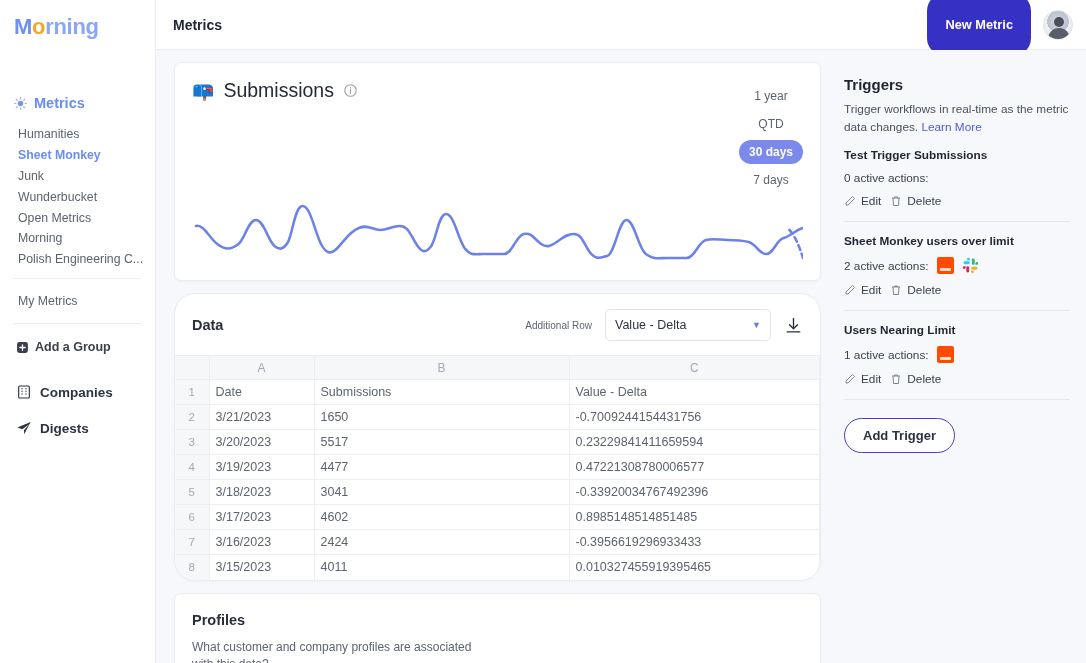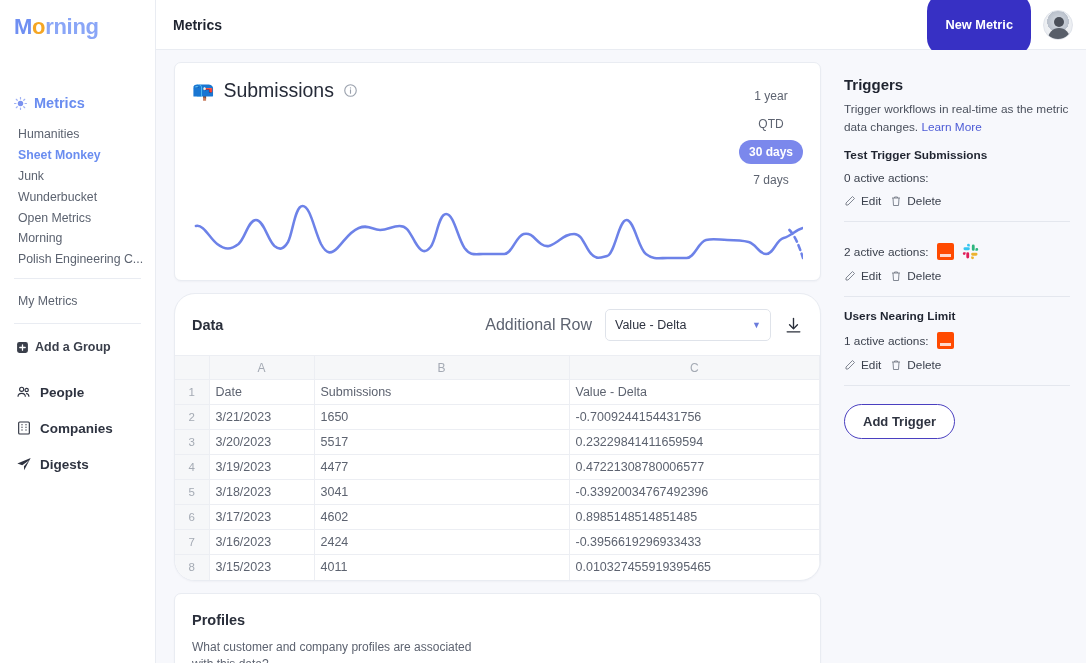--- a/index.html
+++ b/index.html
@@ -130,21 +130,21 @@
   .chart-area { margin-top: 8px; position:relative; height:74px; }
   .chart-area svg { display:block; width:100%; height:74px; }
   .chart-axis { display:flex; justify-content:space-between; padding: 6px 2px 0 2px; }
   .chart-axis span { font-size:10.5px; color:#8d949f; }
 
   
   .data-card { margin-top: 12px; overflow:hidden;border-radius:21px; }
   .data-head { display:flex; align-items:center; padding: 15px 17px 14px 17px; }
   .data-title { font-size:14.5px; font-weight:bold; color:#2a2f3b; }
   .data-controls { margin-left:auto; display:flex; align-items:center; gap:13px; }
-  .addl-label { font-size:16px; color:#5d6370; }
+  .addl-label { font-size:10px; color:#5d6370; }
   .select-box {
     width:166px; height:32px; border:1px solid #dfe3ea; border-radius:5px;
     display:flex; align-items:center; padding: 0 9px; background:#fff;
     cursor:pointer;
   }
   .select-val { font-size:12.5px; color:#2e3340; }
   .select-caret { margin-left:auto; color:#6a7bdc; font-size:9px; }
   .dl-icon { color:#2a2f3b; display:flex; cursor:pointer; }
 
   table.grid { width:100%; border-collapse:collapse; table-layout:fixed; }
@@ -238,29 +238,20 @@
       <svg width="13" height="13" viewBox="0 0 24 24">
         <rect x="2" y="2" width="20" height="20" rx="4" fill="#3a3f4b"></rect>
         <path d="M12 7v10M7 12h10" stroke="#fff" stroke-width="2.4" stroke-linecap="round"></path>
       </svg>
       <span>Add a Group</span>
     </div>
 
     <div class="nav-bottom">
       <div class="nav-row">
         <svg width="16" height="16" viewBox="0 0 24 24" fill="none" stroke="#2e3340" stroke-width="1.7">
-          <circle cx="8.5" cy="8" r="3.1"></circle>
-            <circle cx="16" cy="9" r="2.5"></circle>
-          <path d="M3 19c0-3 2.5-5 5.5-5s5.5 2 5.5 5"></path>
-            <path d="M15 14.3c2.6.2 4.4 2.1 4.4 4.7"></path>
-        </svg>
-        <span>People</span>
-      </div>
-      <div class="nav-row">
-        <svg width="16" height="16" viewBox="0 0 24 24" fill="none" stroke="#2e3340" stroke-width="1.7">
           <rect x="4" y="3" width="16" height="18" rx="1.5"></rect>
           <path d="M8 7h2M14 7h2M8 11h2M14 11h2M8 15h2M14 15h2" stroke-width="1.6"></path>
         </svg>
         <span>Companies</span>
       </div>
       <div class="nav-row">
         <svg width="16" height="16" viewBox="0 0 24 24">
           <path d="M22 3L2 11.2l7.4 2.6L20 6.2l-8.1 9.3.3 5.8L22 3z" fill="#2e3340"></path>
         </svg>
         <span>Digests</span>
@@ -433,20 +424,21 @@
                   <path d="M4 6h16M9 6V4h6v2M6 6l1 15h10l1-15"></path>
                 </svg>
               <span>Delete</span>
             </span>
           </div>
           <div class="trig-sep"></div>
         </div>
 
         
         <div class="trigger-item">
+          <div class="trig-name">Sheet Monkey users over limit</div>
           <div class="trig-actions-row">
             <span class="trig-actions">2 active actions:</span>
             <span class="appicon zapier">
                 <i></i>
               </span>
             <span class="appicon">
               <svg width="17" height="17" viewBox="0 0 24 24">
                 <path d="M5.1 14.9a2 2 0 11-2-2h2v2zm1 0a2 2 0 014 0v5a2 2 0 11-4 0v-5z" fill="#e01e5a"></path>
                 <path d="M9.1 5.1a2 2 0 112-2v2h-2zm0 1a2 2 0 010 4h-5a2 2 0 110-4h5z" fill="#36c5f0"></path>
                 <path d="M18.9 9.1a2 2 0 112 2h-2v-2zm-1 0a2 2 0 01-4 0v-5a2 2 0 114 0v5z" fill="#2eb67d"></path>

